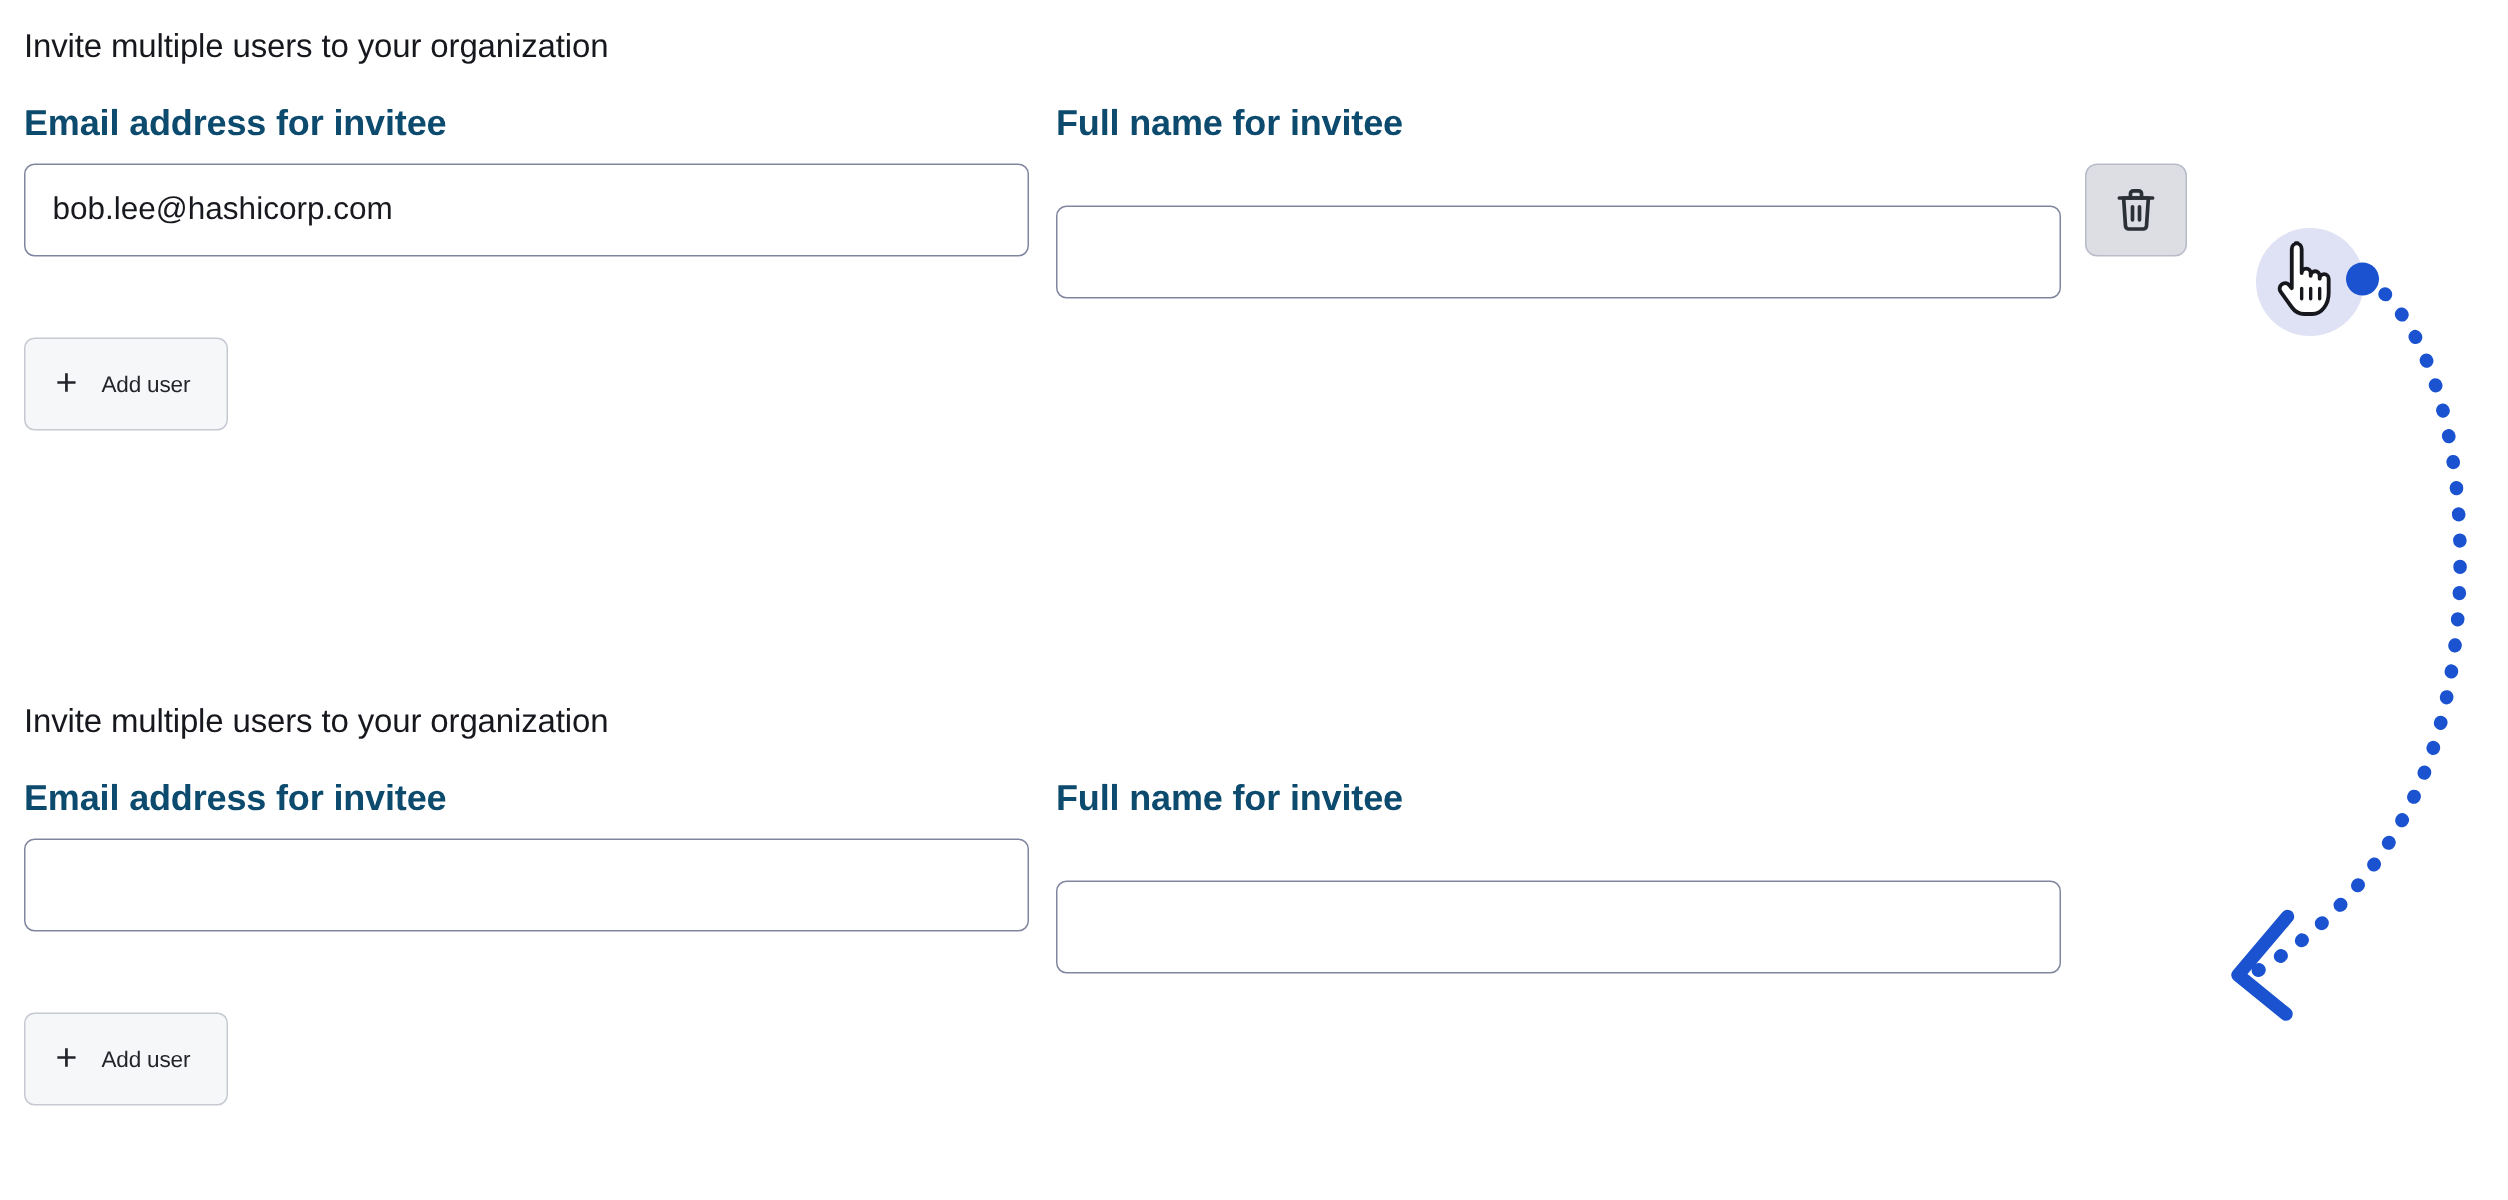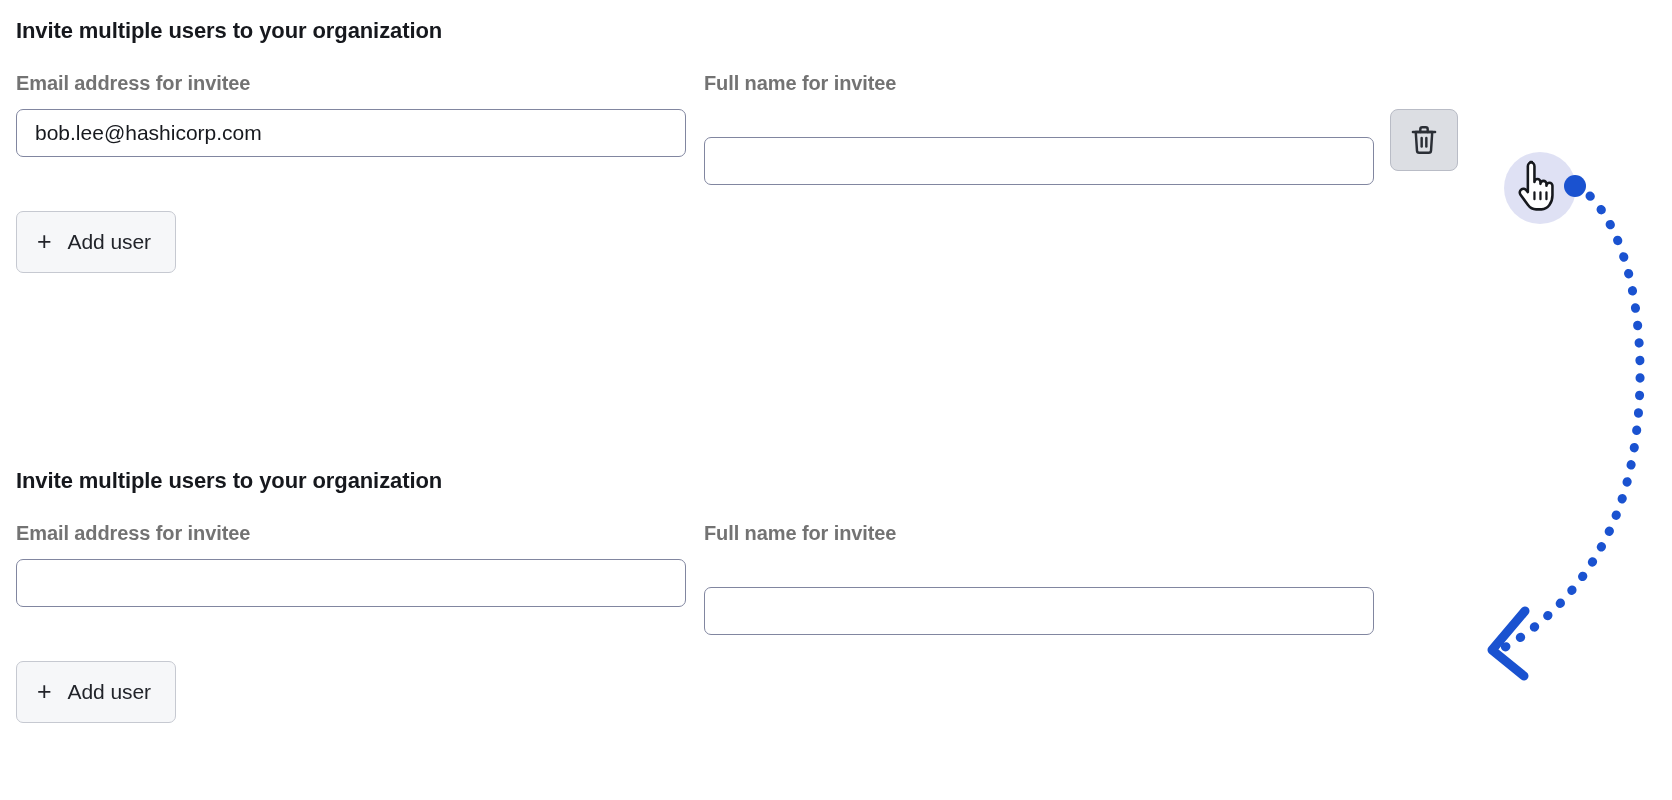--- a/index.html
+++ b/index.html
@@ -26,21 +26,21 @@
   .section {
     position: absolute;
     left: 16px;
     width: 1600px;
   }
   #section-1 { top: 18px; }
   #section-2 { top: 468px; }
 
   .section-heading {
     font-size: 22px;
-    font-weight: 700;
+    font-weight: 400;
     letter-spacing: -0.1px;
     color: #16181d;
     line-height: 26px;
     margin: 0 0 27px 0;
     white-space: nowrap;
   }
 
   .fields-row {
     display: flex;
     align-items: flex-start;
@@ -48,33 +48,33 @@
   }
 
   .field-group {
     display: flex;
     flex-direction: column;
   }
   .field-group.email { width: 670px; }
   .field-group.fullname { width: 670px; margin-left: 18px; gap: 28px; }
 
   .field-label {
-    font-size: 20px;
+    font-size: 24px;
     font-weight: 700;
     letter-spacing: -0.1px;
-    color: #737373;
+    color: #0c4a6e;
     line-height: 24px;
     margin-bottom: 14px;
     white-space: nowrap;
   }
 
   .text-input {
     box-sizing: border-box;
     width: 100%;
-    height: 48px;
+    height: 62px;
     border: 1.6px solid #8186a0;
     border-radius: 7px;
     background: #ffffff;
     font-family: "Liberation Sans", sans-serif;
     font-size: 21px;
     color: #17191e;
     padding: 0 18px;
     outline: none;
   }
   .text-input::placeholder { color: #9aa0ae; }
@@ -114,21 +114,21 @@
   }
   .add-user-btn .plus {
     font-size: 25px;
     line-height: 1;
     color: #22242a;
     font-weight: 400;
     position: relative;
     top: -1px;
   }
   .add-user-btn .label {
-    font-size: 21px;
+    font-size: 15px;
     color: #22242a;
     letter-spacing: -0.1px;
   }
 
   
   #annotation-overlay {
     position: absolute;
     inset: 0;
     pointer-events: none;
   }

